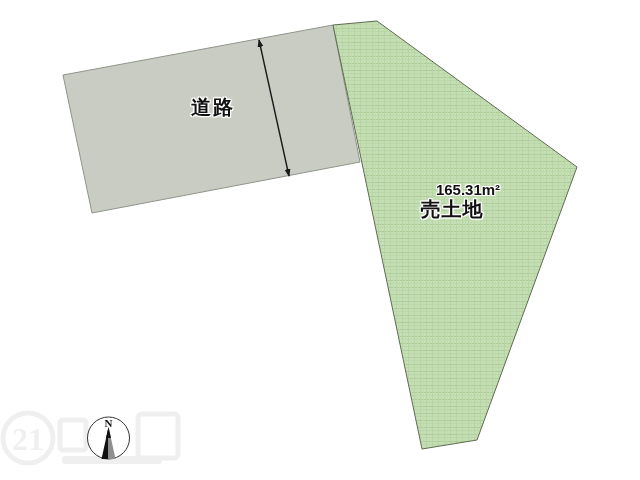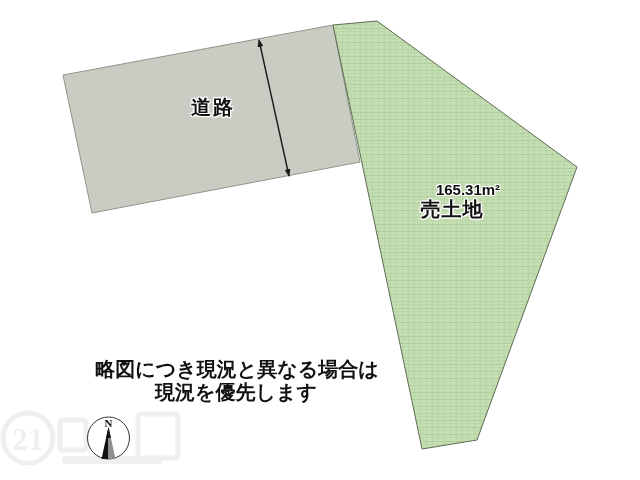--- a/index.html
+++ b/index.html
@@ -82,16 +82,14 @@
       <polygon points="108.5,427 115.5,459 108.5,459" fill="#8f8f8f"></polygon>
       <polygon points="108.5,427 106,438 111,438" fill="#111111"></polygon>
     </g>
   </svg>
 
   <div class="lbl lbl-road-title">道路</div>
 
   <div class="lbl lbl-land-title">売土地</div>
   <div class="lbl lbl-land-area">165.31m²</div>
 
-  <div class="lbl lbl-note-1">略図につき現況と異なる場合は</div>
-  <div class="lbl lbl-note-2">現況を優先します</div>
 
 </div>
 
 </body></html>

